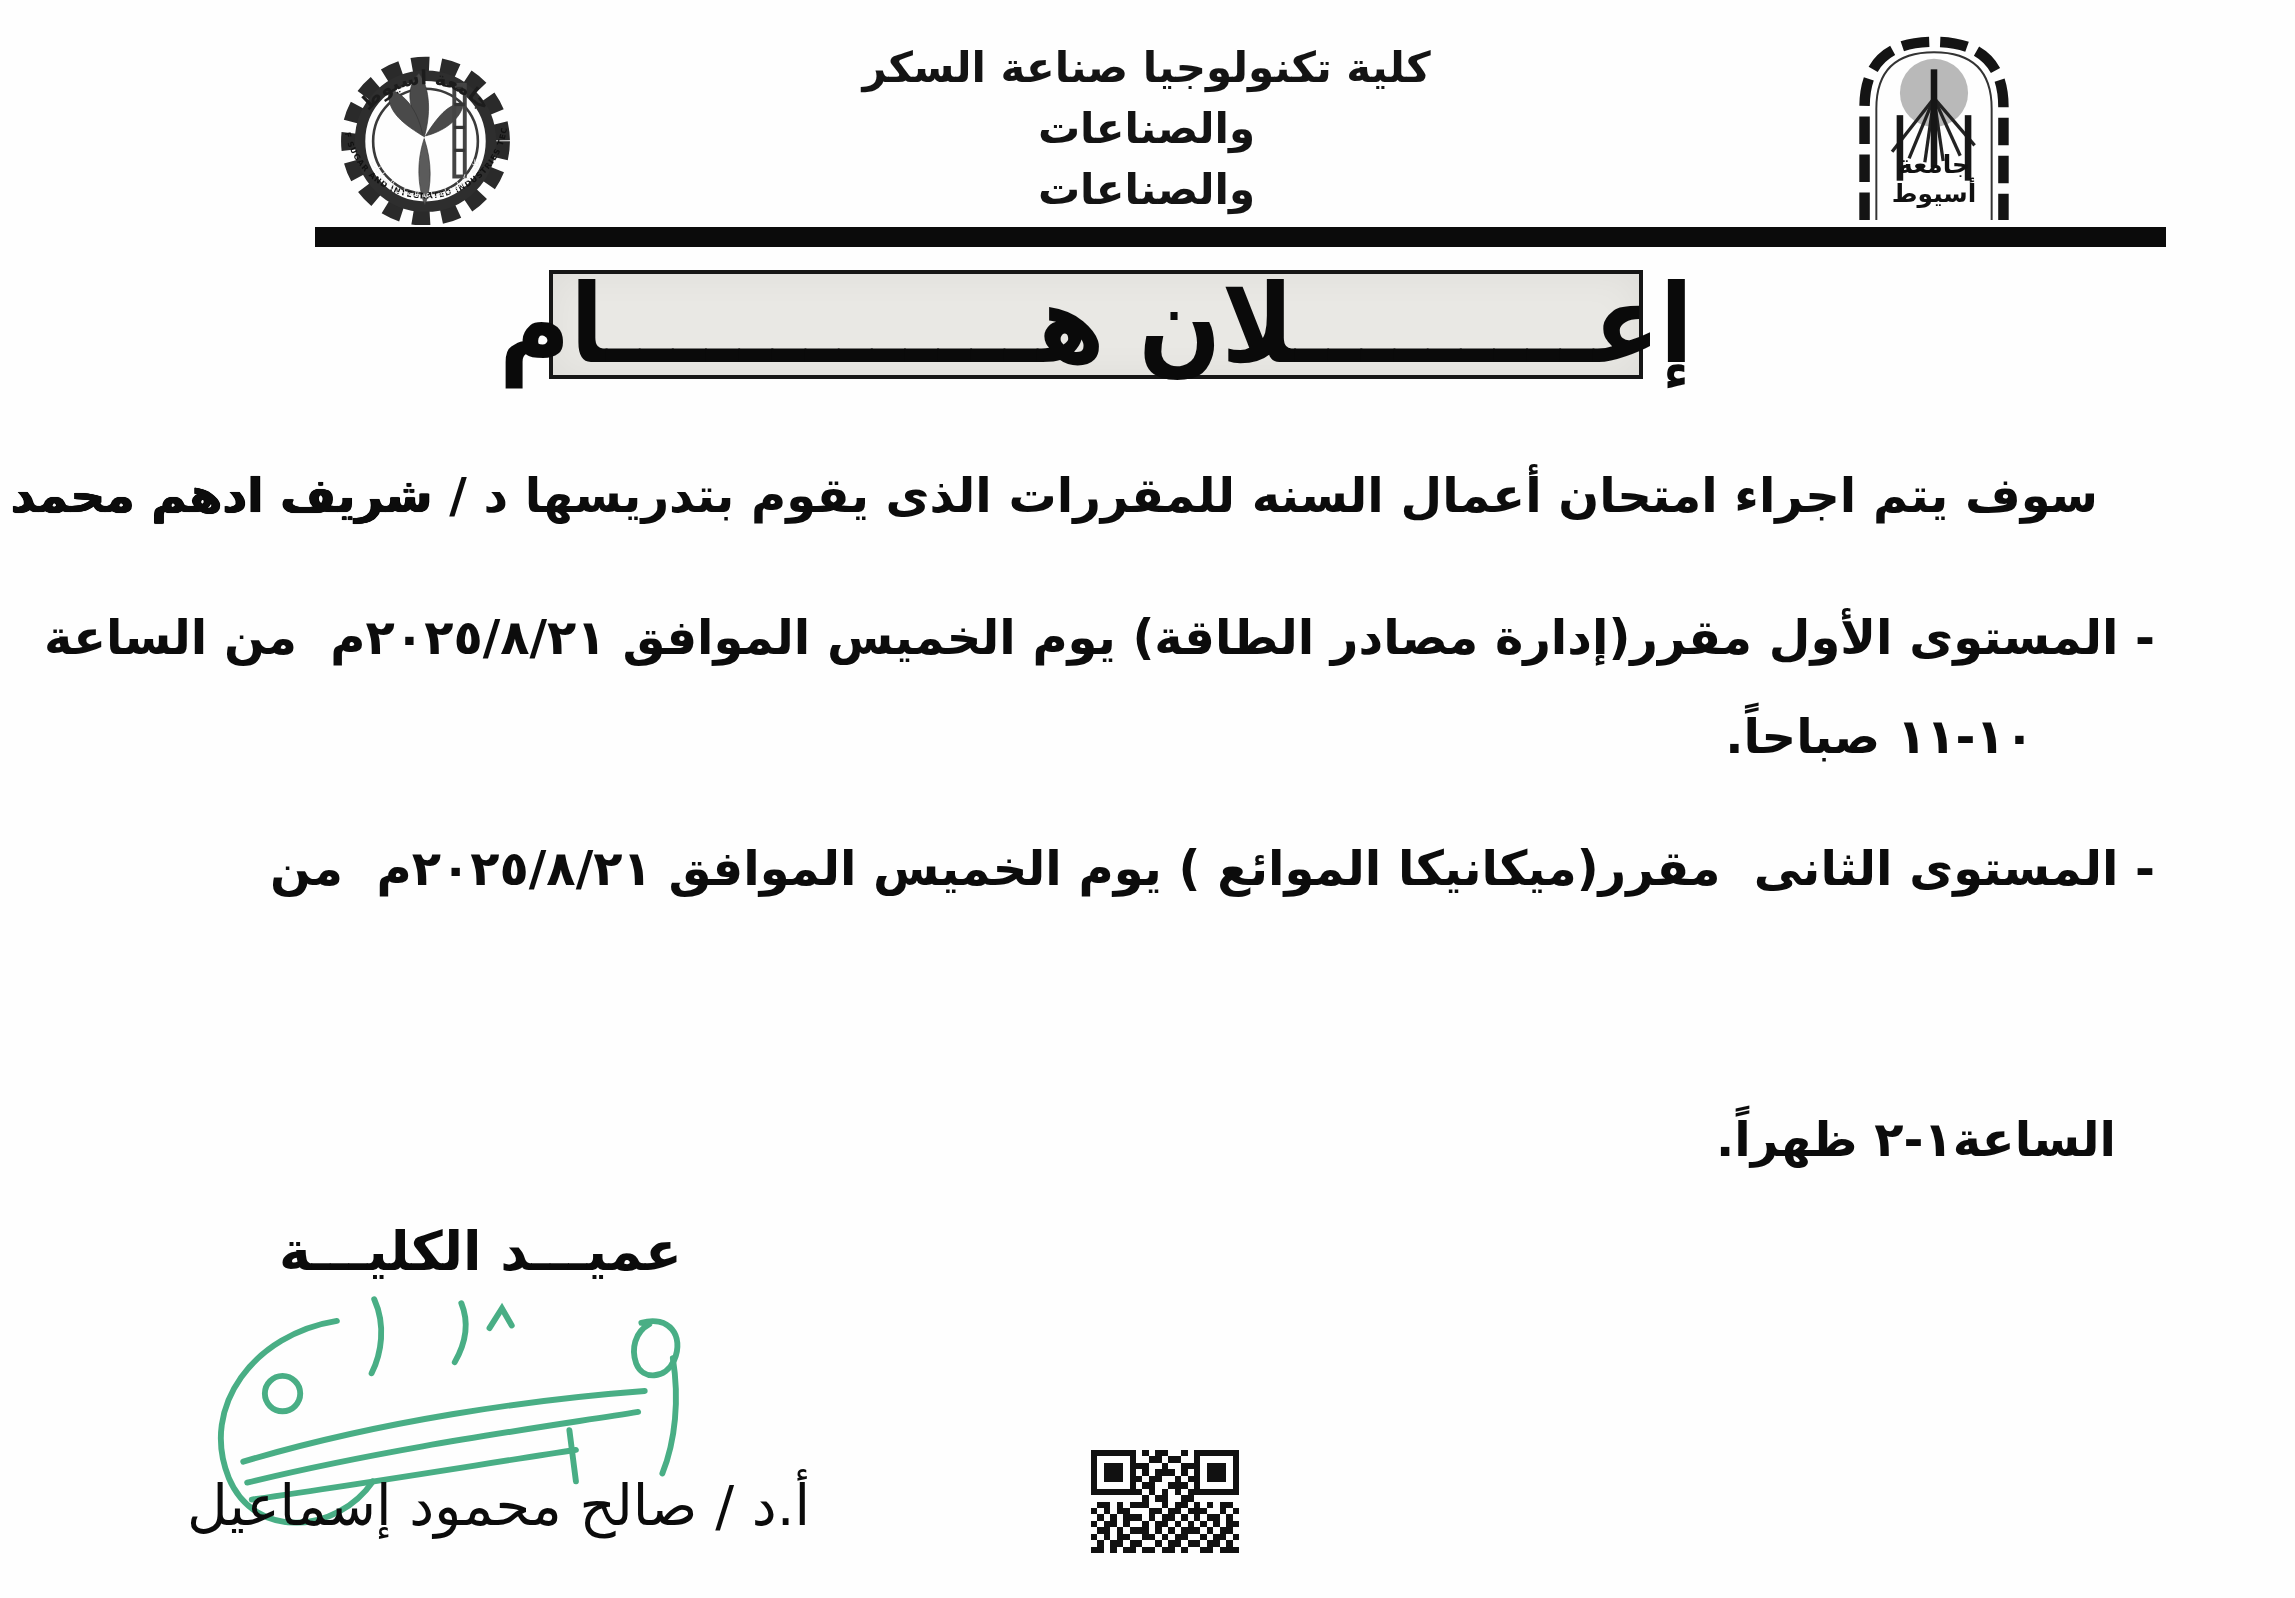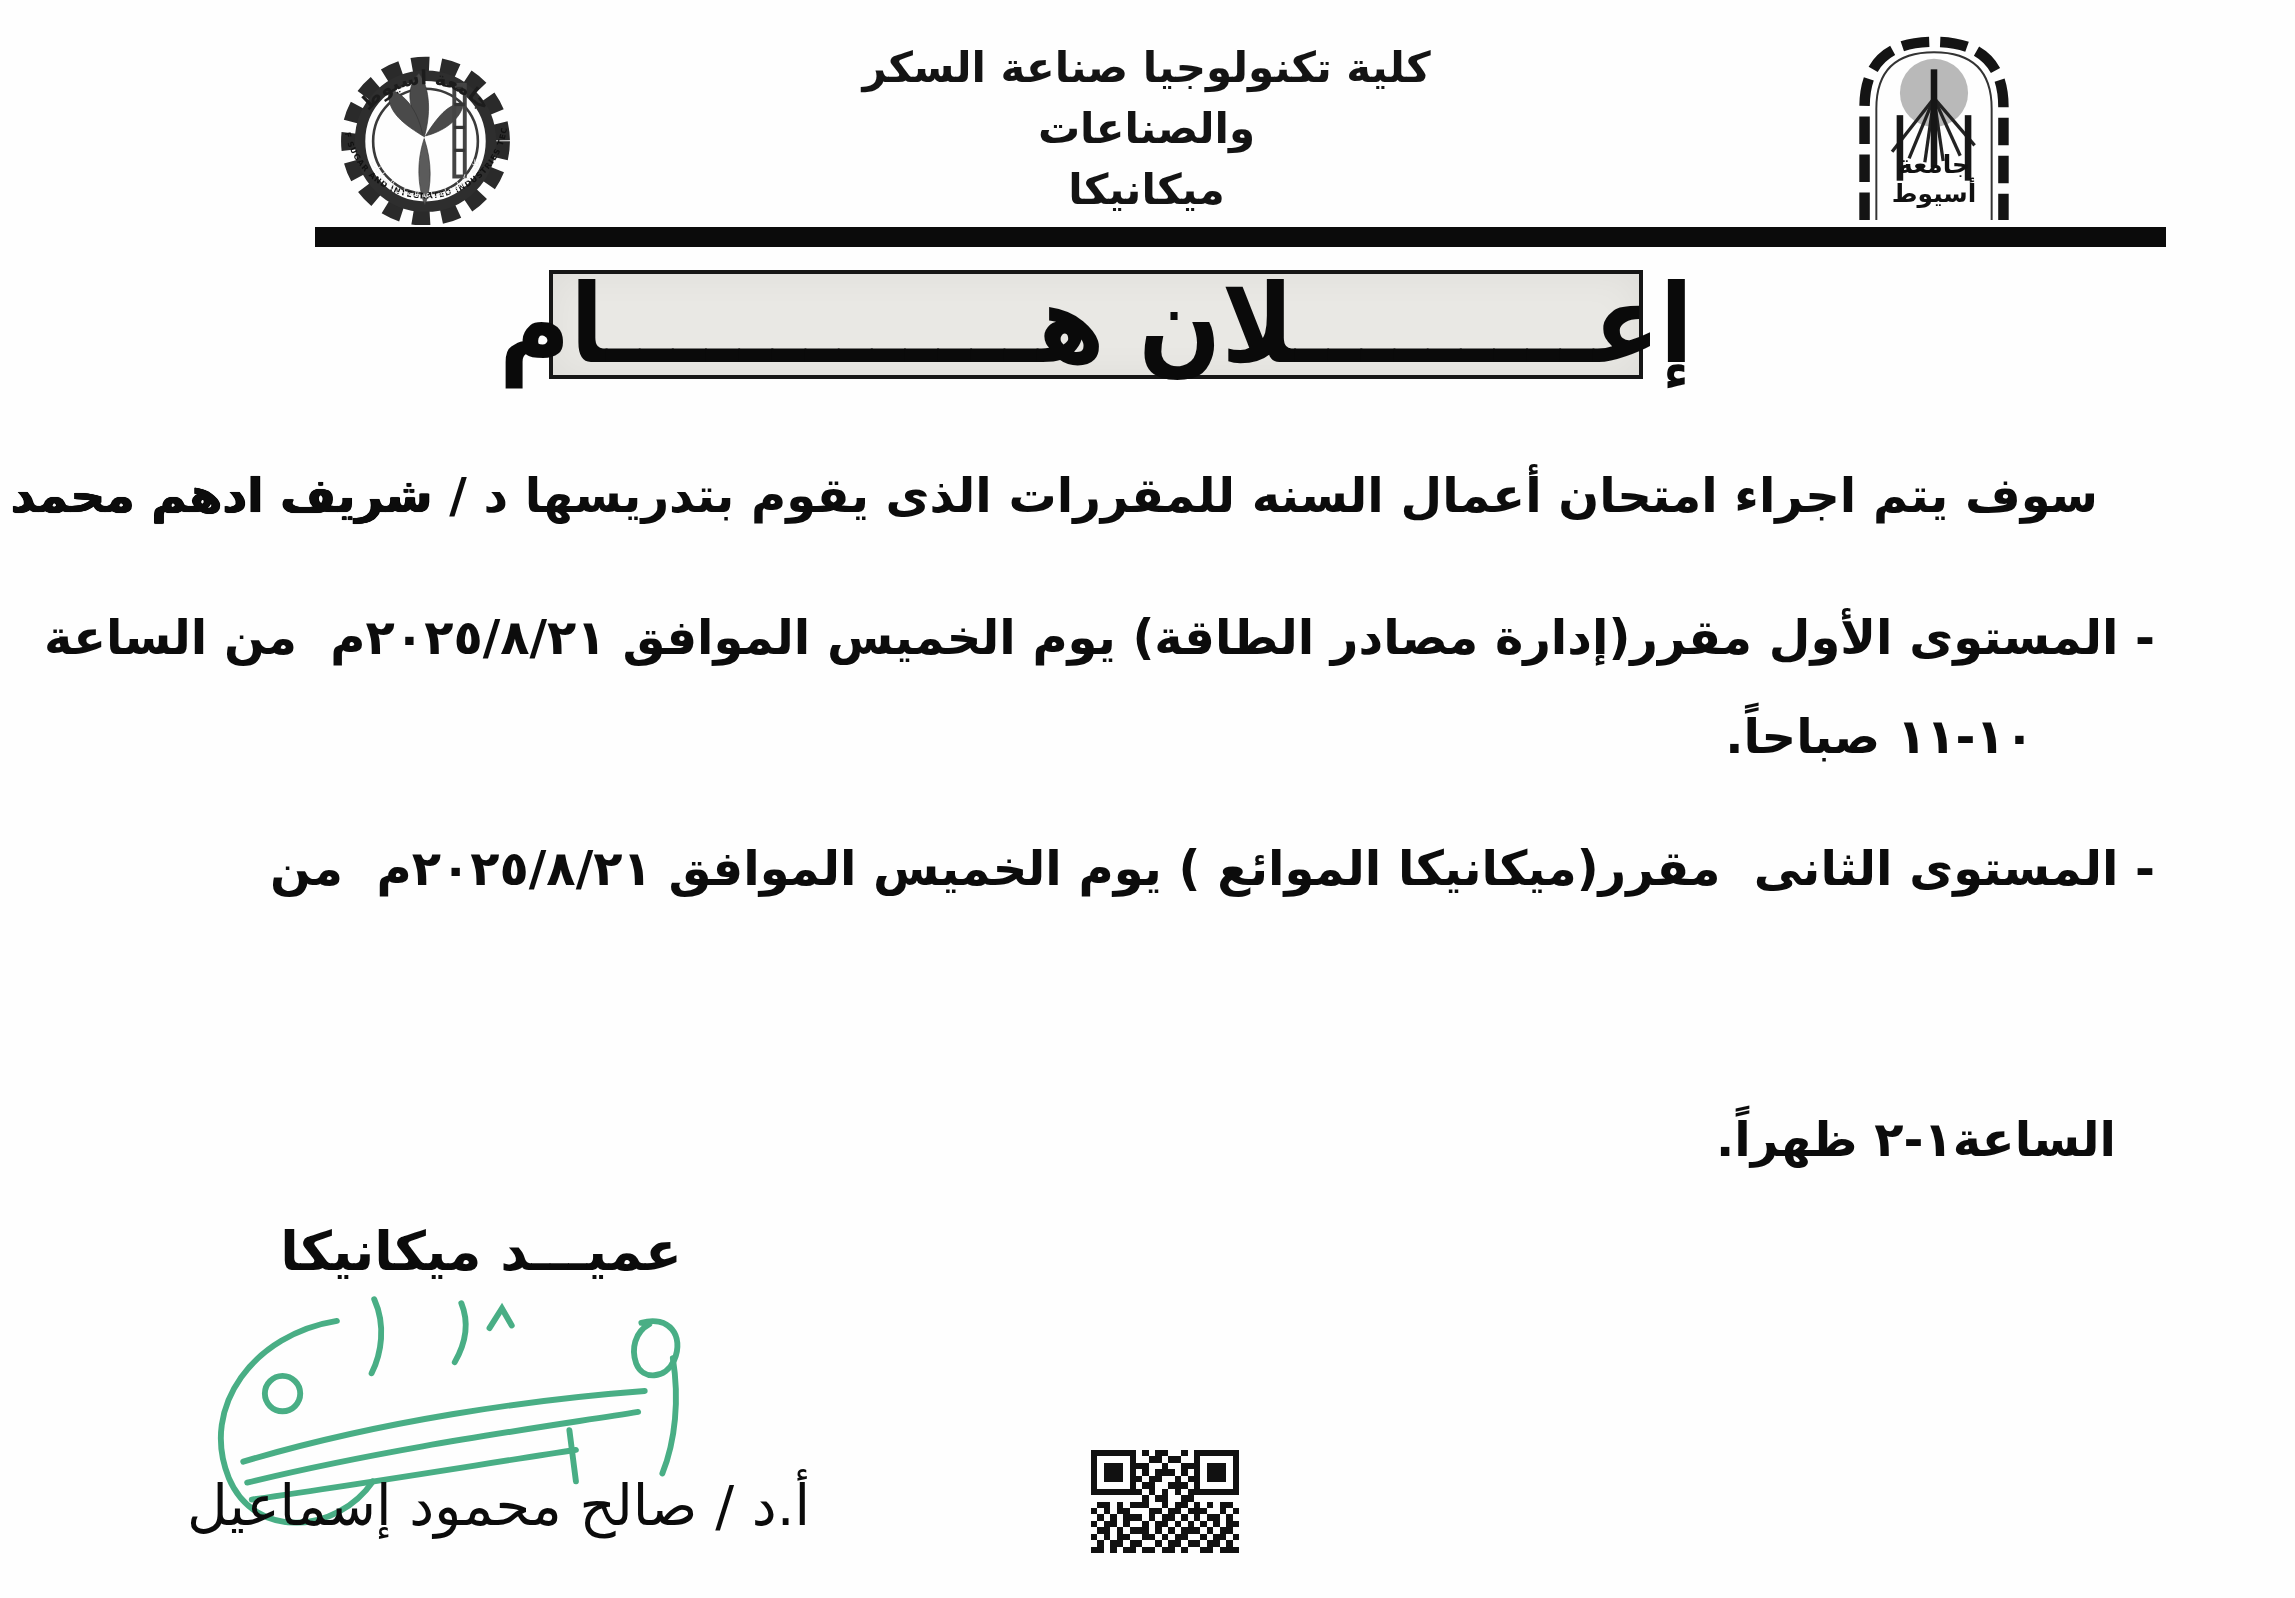--- a/index.html
+++ b/index.html
@@ -102,21 +102,21 @@
     <text font-size="12" font-weight="bold" letter-spacing="1.5" fill="#111">
       <textPath href="#arcBot" startOffset="50%" text-anchor="middle">FACULTY OF SUGAR AND INTEGRATED INDUSTRIES TECHNOLOGY</textPath>
     </text>
     <text font-size="13" fill="#f2f2f2">
       <textPath href="#arcInner" startOffset="50%" text-anchor="middle">كلية تكنولوجيا صناعة السكر والصناعات</textPath>
     </text>
   </svg>
 
   <div class="hdr-center">
     <div>كلية تكنولوجيا صناعة السكر والصناعات</div>
-    <div>ميكانيكا</div>
+    <div>والصناعات</div>
   </div>
 
   <svg class="logo-right" viewBox="0 0 244 290">
     <path d="M16,290 L16,118 Q16,18 122,18 Q228,18 228,118 L228,290" fill="none" stroke="#141414" stroke-width="16" stroke-dasharray="42 16"></path>
     <path d="M34,290 L34,120 Q34,34 122,34 Q210,34 210,120 L210,290" fill="none" stroke="#333" stroke-width="3"></path>
     <circle cx="122" cy="96" r="52" fill="#b9b9b9"></circle>
     <g stroke="#222" stroke-width="5">
       <line x1="122" y1="104" x2="58" y2="186"></line>
       <line x1="122" y1="104" x2="84" y2="196"></line>
       <line x1="122" y1="104" x2="108" y2="202"></line>
@@ -139,21 +139,21 @@
 
   <div class="bodyline intro"><span>سوف يتم اجراء امتحان أعمال السنه للمقررات الذى يقوم بتدريسها د / </span><span class="instructor-name">شريف ادهم محمد</span></div>
 
   <div class="bodyline b1l1">- المستوى الأول مقرر(إدارة مصادر الطاقة) يوم الخميس الموافق ٢٠٢٥/٨/٢١م&nbsp;&nbsp;من الساعة</div>
   <div class="bodyline b1l2">١٠-١١ صباحاً.</div>
 
   <div class="bodyline b2l1">- المستوى الثانى&nbsp; مقرر(ميكانيكا الموائع ) يوم الخميس الموافق ٢٠٢٥/٨/٢١م&nbsp;&nbsp;من</div>
 
   <div class="bodyline b3l2">الساعة١-٢ ظهراً.</div>
 
-  <div class="sig-title">عميـــد ميكانيكا</div>
+  <div class="sig-title">عميـــد الكليـــة</div>
 
   <svg class="sig-svg" viewBox="0 0 820 430">
     <g fill="none" stroke="#3aa87b" stroke-width="9" stroke-linecap="round" opacity="0.92">
       <path d="M 235,85 C 110,105 25,215 70,325 C 110,420 235,410 290,330"></path>
       <path d="M 92,300 C 300,238 530,205 705,192"></path>
       <path d="M 98,332 C 320,278 545,248 695,224"></path>
       <path d="M 105,358 C 300,330 480,300 600,282"></path>
       <path d="M 292,52 C 310,92 303,135 288,165"></path>
       <path d="M 425,58 C 438,90 430,122 415,148"></path>
       <path d="M 468,96 L 487,66 L 502,92"></path>

